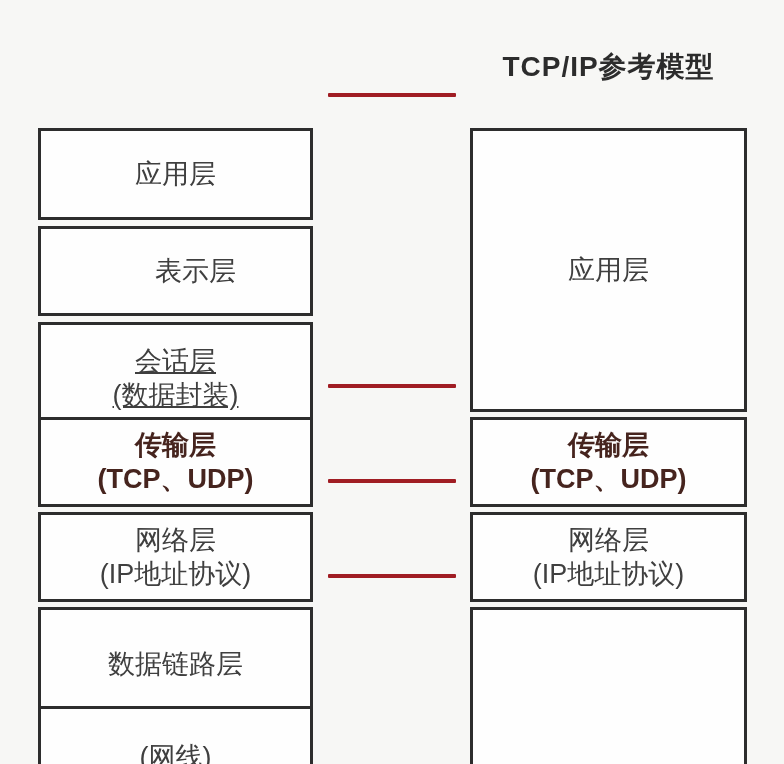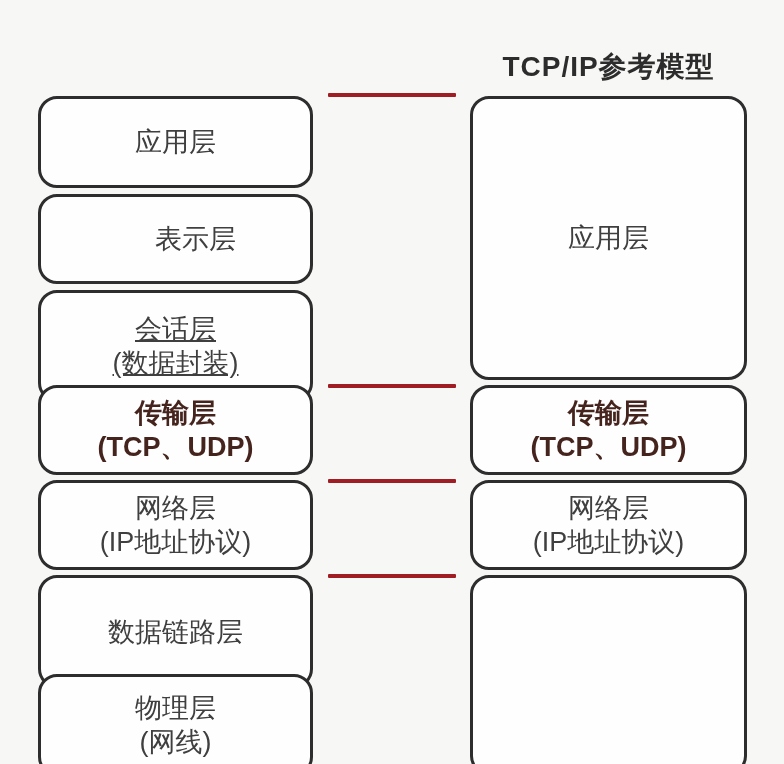--- a/index.html
+++ b/index.html
@@ -30,29 +30,30 @@
     letter-spacing: 1px;
   }
   .col-title.left  { left: 38px;  width: 275px; }
   .col-title.right { left: 462px; width: 293px; }
 
   .box {
     position: absolute;
     box-sizing: border-box;
     background: #fefefe;
     border: 3px solid #2d2d2d;
-    border-radius: 19px;
+    border-radius: 0;
     display: flex;
     flex-direction: column;
     align-items: center;
     justify-content: center;
     text-align: center;
     color: #3f3f3f;
     font-size: 27px;
     line-height: 34px;
+    margin-top: 32px;
   }
   .box.left  { left: 38px;  width: 275px; }
   .box.right { left: 470px; width: 277px; }
 
   .box.emphasis {
     color: #46241e;
     font-weight: bold;
   }
 
   .connector {
@@ -113,21 +114,20 @@
   </div>
   <div id="osi-l5" class="box left">
     <div>网络层</div>
     <div>(IP地址协议)</div>
   </div>
   <div id="osi-l6" class="box left">
     <div>数据链路层</div>
 
   </div>
   <div id="osi-l7" class="box left">
-    <div>物理层</div>
     <div>(网线)</div>
   </div>
 
   <div id="tcp-l1" class="box right">
     <div>应用层</div>
 
   </div>
   <div id="tcp-l2" class="box right emphasis">
     <div>传输层</div>
     <div>(TCP、UDP)</div>

